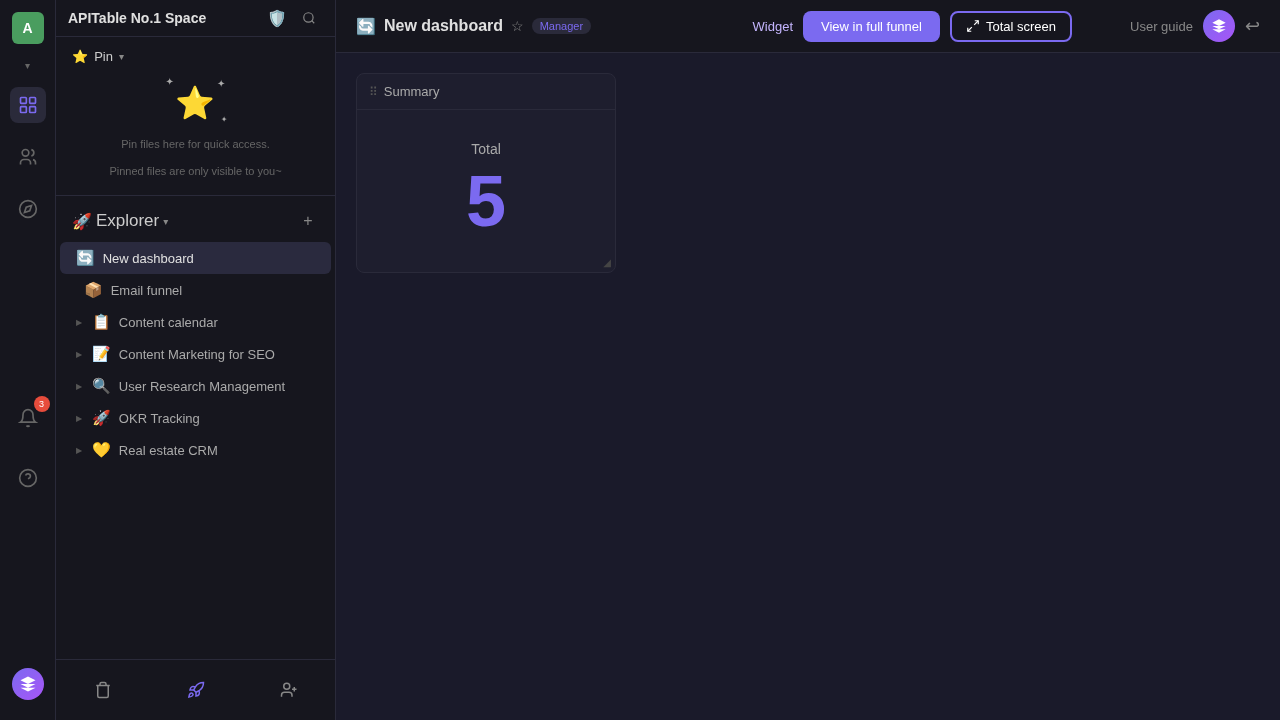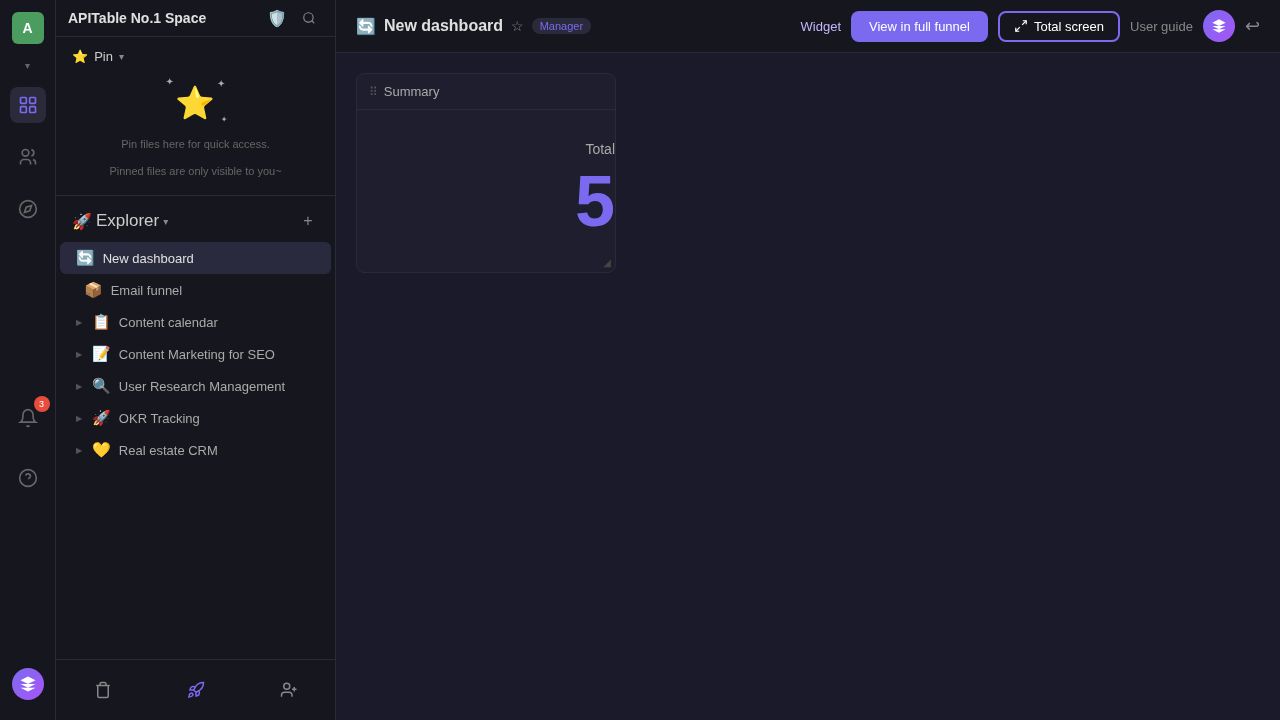--- a/index.html
+++ b/index.html
@@ -288,21 +288,21 @@
       border: 2px solid #7b6af0;
       padding: 6px 14px;
       border-radius: 8px;
       font-size: 13px;
       cursor: pointer;
       display: flex;
       align-items: center;
       gap: 6px;
       font-weight: 500;
     }
-    .user-guide-link { font-size: 13px; color: #888; cursor: pointer; }
+    .user-guide-link { font-size: 13px; color: #888; cursor: pointer; margin-left: 48px; }
     .user-avatar-icon {
       width: 32px;
       height: 32px;
       border-radius: 50%;
       background: linear-gradient(135deg, #7b6af0, #a855f7);
       display: flex;
       align-items: center;
       justify-content: center;
       cursor: pointer;
     }
@@ -327,21 +327,21 @@
       align-items: center;
       gap: 6px;
       padding: 10px 12px;
       border-bottom: 1px solid #2a2a3a;
     }
     .widget-drag-icon { color: #555; font-size: 12px; }
     .widget-title { font-size: 13px; color: #aaa; }
     .widget-body {
       display: flex;
       flex-direction: column;
-      align-items: flex-end;
+      align-items: center;
       justify-content: center;
       height: calc(100% - 40px);
       gap: 8px;
     }
     .widget-label-text {
       font-size: 14px;
       color: #aaa;
       font-weight: 500;
     }
     .widget-number {

